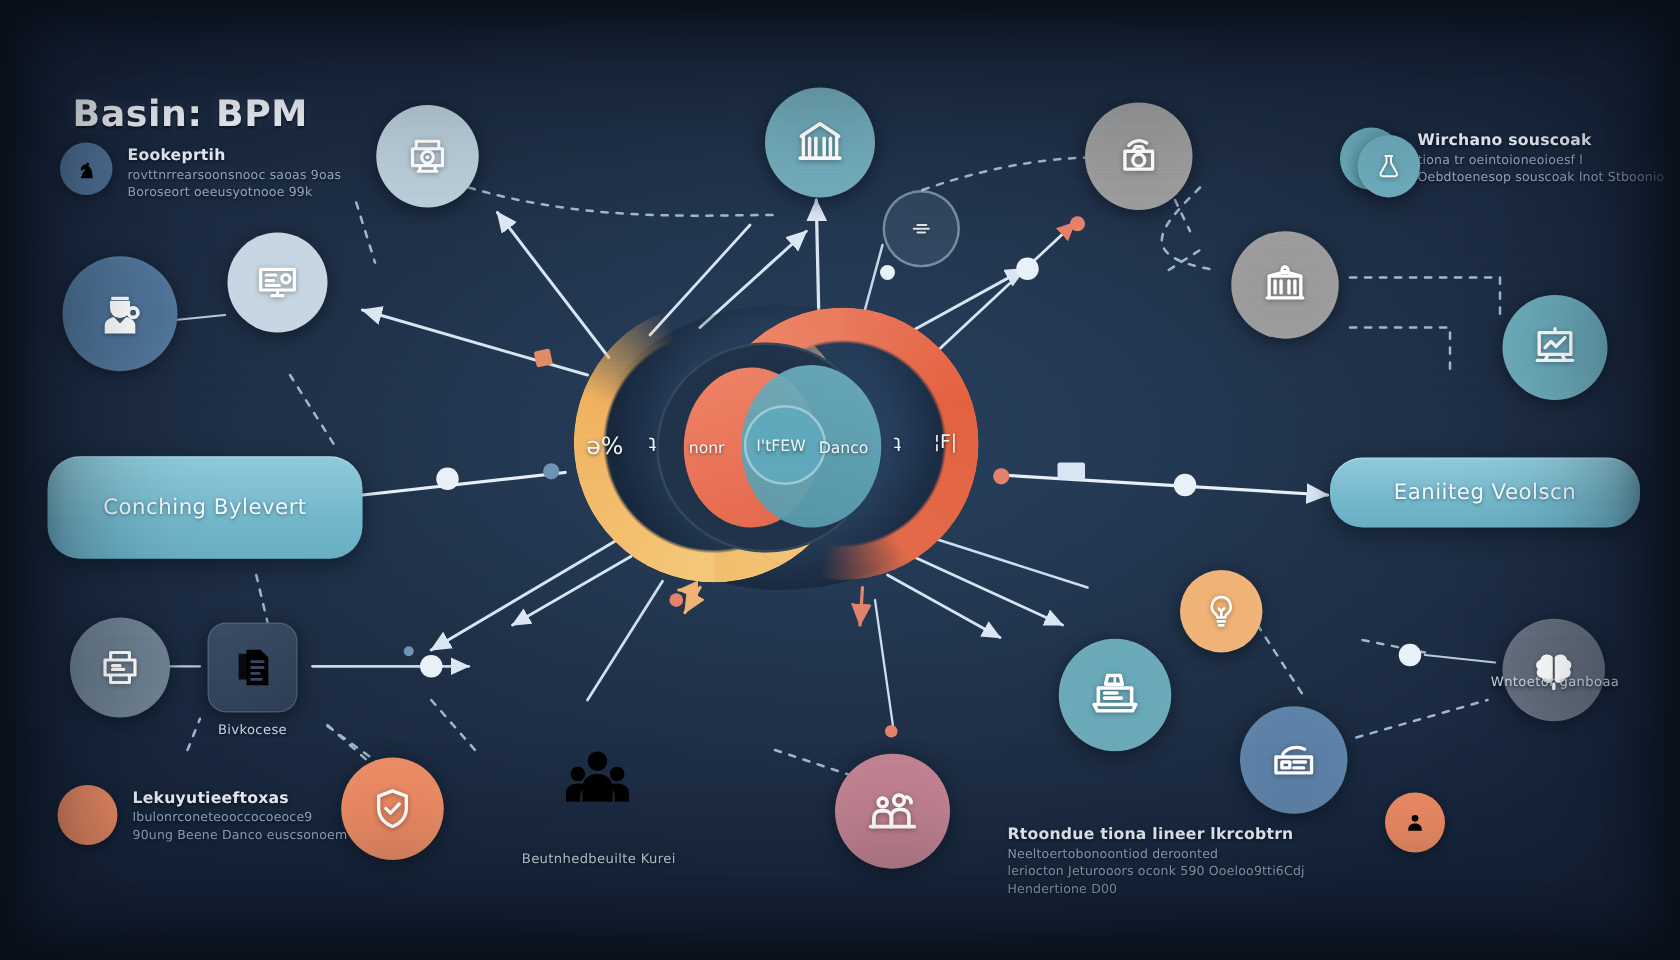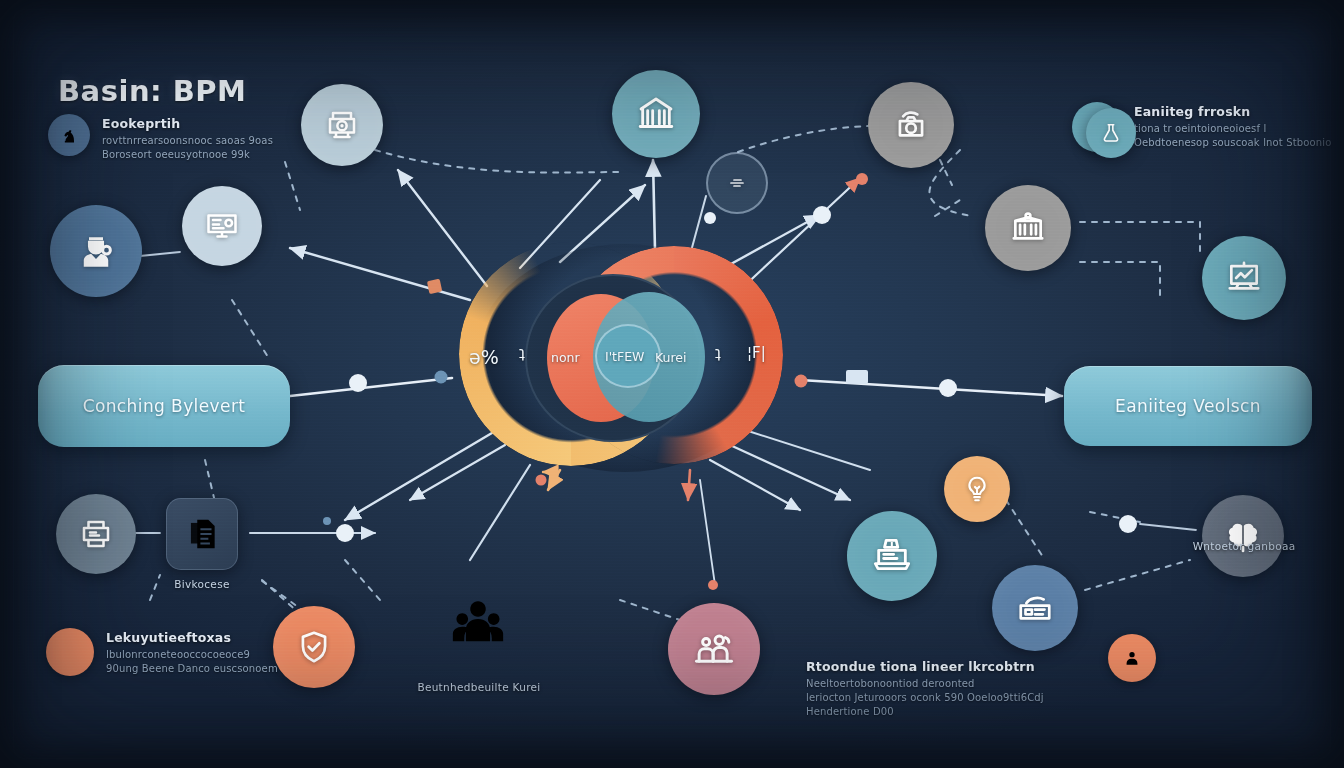--- a/index.html
+++ b/index.html
@@ -236,21 +236,21 @@
     </div>
   </div>
 
   <div class="legend" style="left:1072px;top:102px;">
     <div class="dot" style="width:50px;height:50px;background:#69a8b8;">
       <svg width="22" height="22" viewBox="0 0 24 24">
         <path class="gl" d="M9 3h6M10 3v6l-5 9a1.8 1.8 0 0 0 1.6 2.7h10.8A1.8 1.8 0 0 0 19 18l-5-9V3"></path>
       </svg>
     </div>
     <div class="txt">
-      <div class="h">Eaniiteg frroskn</div>
+      <div class="h">Wirchano souscoak</div>
       <div class="l">tiona tr oeintoioneoioesf l</div>
       <div class="l">Oebdtoenesop souscoak lnot Stboonio</div>
     </div>
   </div>
 
   <div class="node" style="left:301px;top:84px;width:82px;height:82px;background:#b8ccd8;">
     <svg width="36" height="36" viewBox="0 0 24 24">
       <path class="gl" d="M6 4h12v4H6zM4 8h16v9H4zM7 20h10M8 17v3M16 17v3"></path>
       <circle class="gl" cx="12" cy="12.5" r="3.1"></circle>
       <circle class="gf" cx="12" cy="12.5" r="1.1"></circle>
@@ -419,30 +419,30 @@
                 border-radius:50%;"></div>
 
     <div class="ring" style="left:148px;top:92px;width:66px;height:64px;
                 background:#5fa7bb;border-radius:50%;
                 box-shadow:inset 0 0 0 2px rgba(235,245,250,.45);"></div>
 
     <div class="lbl" style="left:22px;top:114px;font-size:19px;">ǝ%</div>
     <div class="lbl" style="left:72px;top:112px;font-size:15px;">ʇ</div>
     <div class="lbl" style="left:104px;top:118px;">nonr</div>
     <div class="lbl" style="left:158px;top:117px;">I'tFEW</div>
-    <div class="lbl" style="left:208px;top:118px;">Kurei</div>
+    <div class="lbl" style="left:208px;top:118px;">Danco</div>
     <div class="lbl" style="left:268px;top:112px;font-size:15px;">ʇ</div>
     <div class="lbl" style="left:300px;top:112px;font-size:15px;">¦F|</div>
   </div>
 
   <div class="pill" style="left:38px;top:365px;width:252px;height:82px;">
     <span>Conching Bylevert</span>
   </div>
 
-  <div class="pill" style="left:1064px;top:366px;width:248px;height:80px;">
+  <div class="pill" style="left:1064px;top:366px;width:248px;height:56px;">
     <span>Eaniiteg Veolscn</span>
   </div>
 
   <div class="legend" style="left:46px;top:628px;">
     <div class="dot" style="width:48px;height:48px;background:#ec8a63;">
       <svg width="20" height="20" viewBox="0 0 24 24">
         <path class="gl" d="M5 19V10M10 19V5M15 19v-6M20 19v-9"></path>
       </svg>
     </div>
     <div class="txt">

